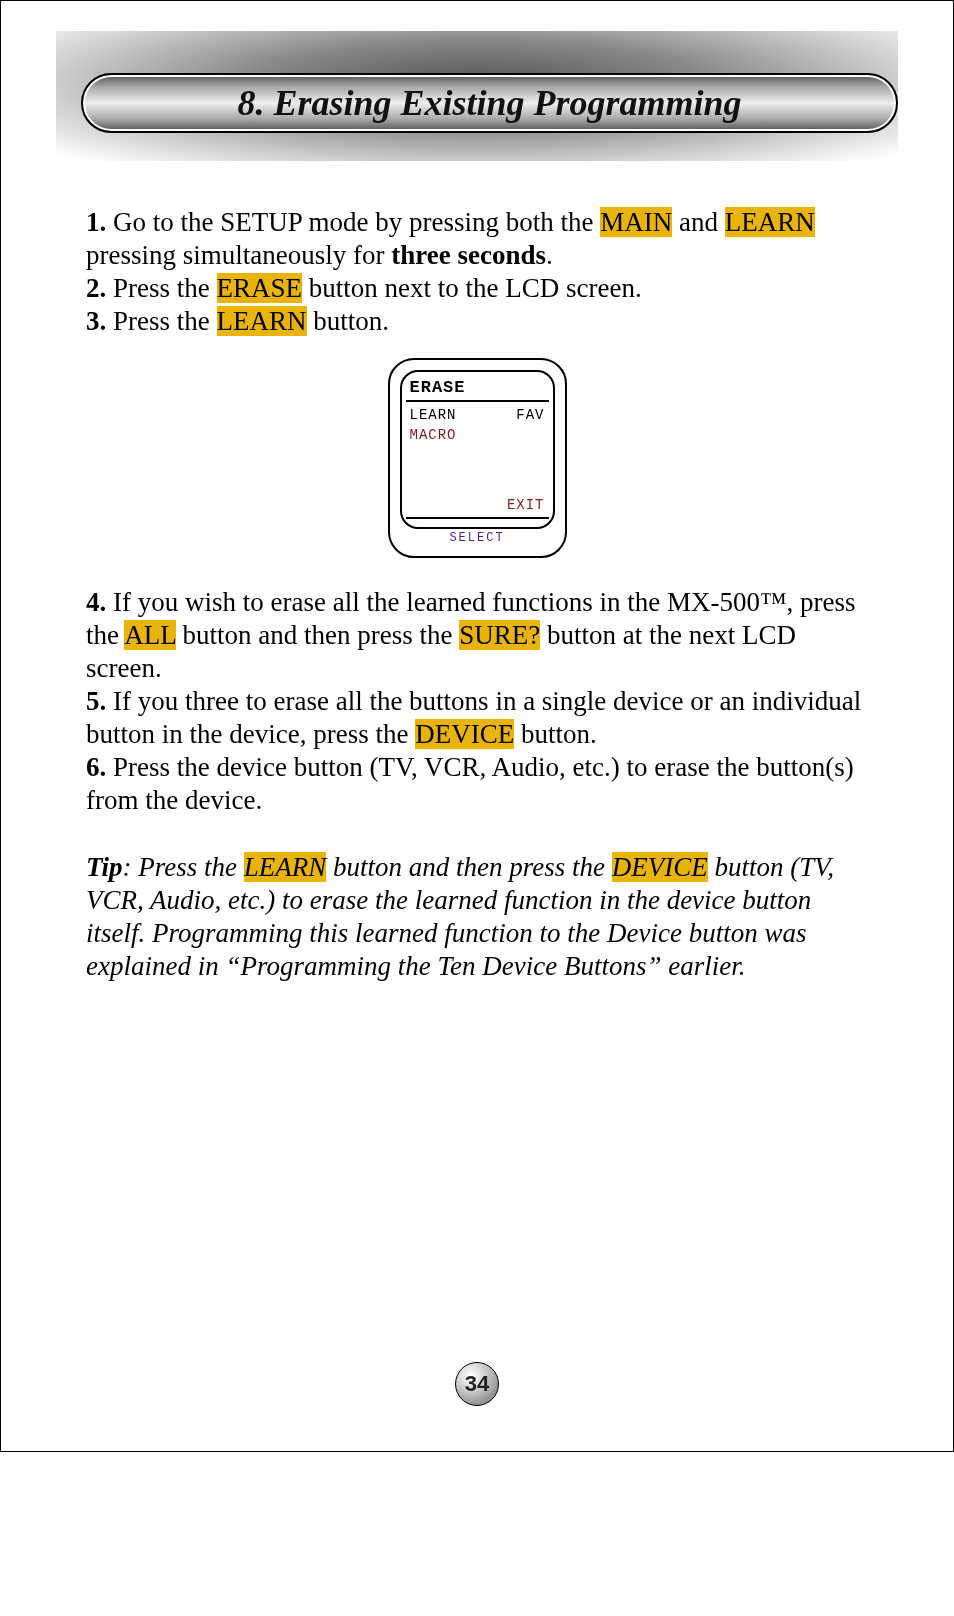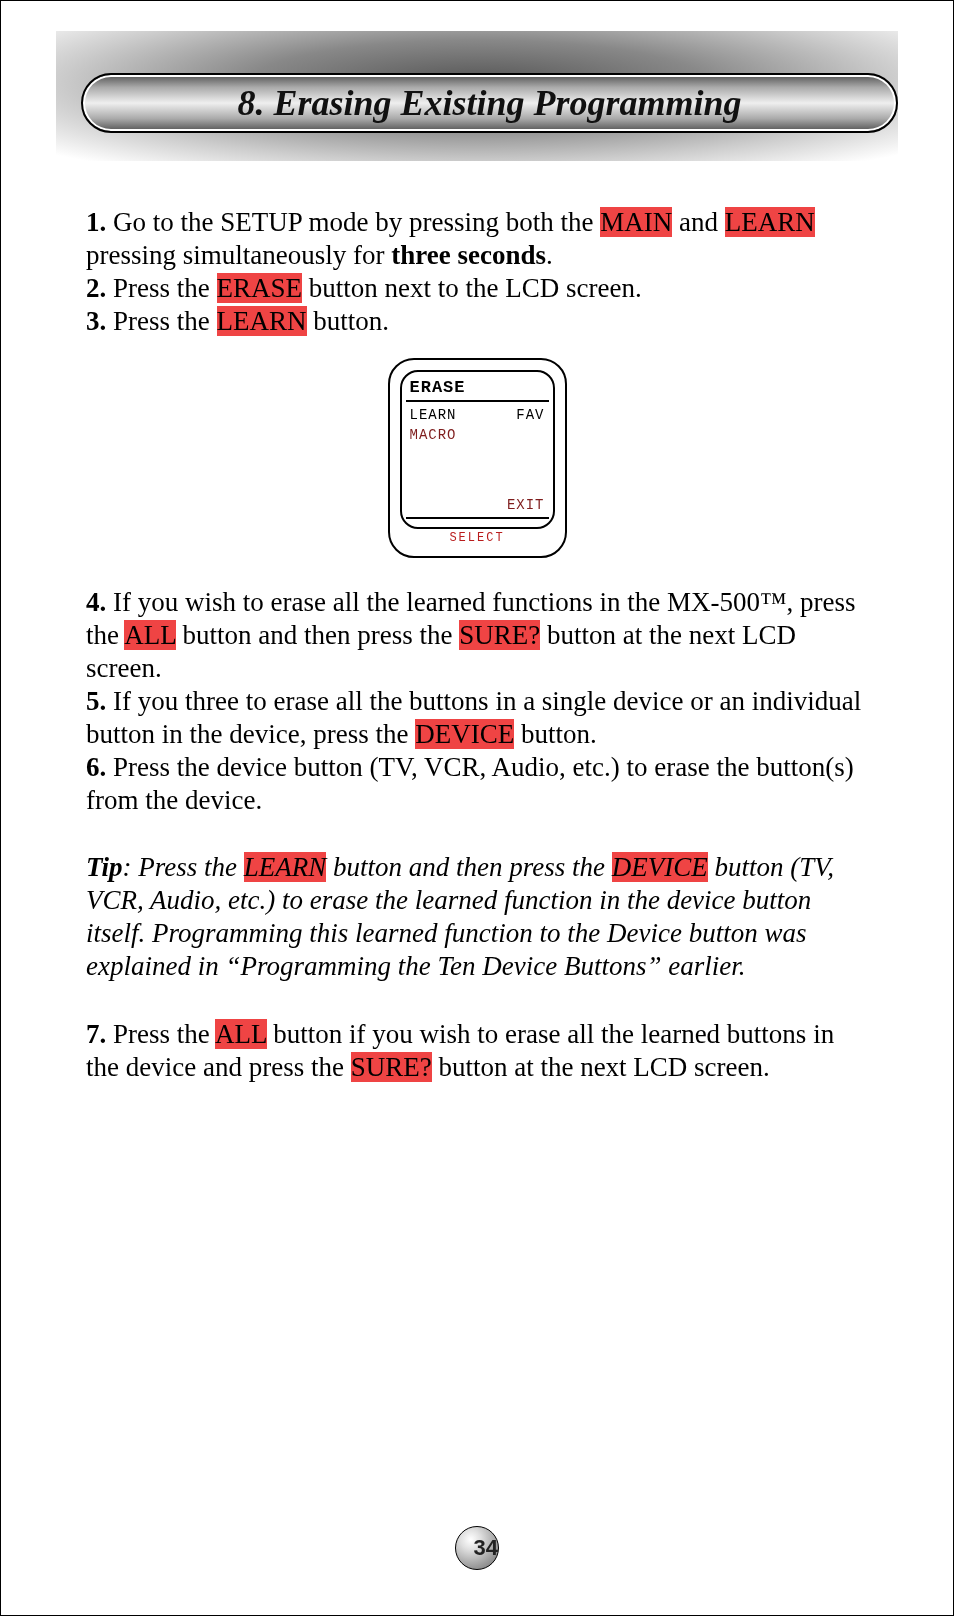--- a/index.html
+++ b/index.html
@@ -4,21 +4,21 @@
 <style>
   html, body {
     margin: 0;
     padding: 0;
     background: #fff;
     font-family: "Times New Roman", Times, serif;
     color: #000;
   }
   .page {
     width: 954px;
-    height: 1616px;
+    height: 1452px;
     box-sizing: border-box;
     border: 1px solid #000;
     position: relative;
     padding: 0;
     background: #fff;
   }
 
   
   .banner-zone {
     position: relative;
@@ -84,21 +84,21 @@
   .instr-block {
     margin-bottom: 10px;
   }
   .step-num {
     font-weight: bold;
   }
   .bold {
     font-weight: bold;
   }
   .hl {
-    background: #ef4444;
+    background: #eab308;
     padding: 0 0px;
     text-align: center;
   }
 
   .tip-block {
     font-style: italic;
     margin-top: 35px;
     margin-bottom: 35px;
   }
   .tip-label {
@@ -150,42 +150,42 @@
     color: #7f1d1d;
   }
   .lcd-spacer {
     height: 50px;
   }
   .lcd-bottom-label {
     display: block;
     text-align: center;
     font-family: "Courier New", monospace;
     font-size: 12px;
-    color: #b91c1c;
+    color: #4c1d95;
     letter-spacing: 2px;
     margin-top: 2px;
   }
 
   
   .page-number-wrap {
     position: absolute;
     left: 0; right: 0;
     bottom: 45px;
     display: flex;
     justify-content: center;
   }
   .page-badge {
     width: 42px;
     height: 42px;
     border-radius: 50%;
     border: 1px solid #000;
     background: radial-gradient(circle at 35% 30%, #fff 0%, #e0e0e0 25%, #a0a0a0 65%, #6b6b6b 100%);
     display: flex;
     align-items: center;
-    justify-content: flex-end;
+    justify-content: center;
     font-family: Arial, sans-serif;
     font-weight: bold;
     font-size: 22px;
     color: #222;
   }
 </style>
 </head>
 <body>
 
 <div class="page">
@@ -233,23 +233,20 @@
     <div class="instr-block">
       <span class="step-num">4.</span><span> If you wish to erase all the learned functions in the MX-500™, press the </span><span class="hl">ALL</span><span> button and then press the </span><span class="hl">SURE?</span><span> button at the next LCD screen.</span><br>
       <span class="step-num">5.</span><span> If you three to erase all the buttons in a single device or an individual button in the device, press the </span><span class="hl">DEVICE</span><span> button.</span><br>
       <span class="step-num">6.</span><span> Press the device button (TV, VCR, Audio, etc.) to erase the button(s) from the device.</span>
     </div>
 
     <div class="tip-block">
       <span class="tip-label">Tip</span><span>: Press the </span><span class="hl">LEARN</span><span> button and then press the </span><span class="hl">DEVICE</span><span> button (TV, VCR, Audio, etc.) to erase the learned function in the device button itself. Programming this learned function to the Device button was explained in “Programming the Ten Device Buttons” earlier.</span>
     </div>
 
-    <div class="instr-block">
-      <span class="step-num">7.</span><span> Press the </span><span class="hl">ALL</span><span> button if you wish to erase all the learned buttons in the device and press the </span><span class="hl">SURE?</span><span> button at the next LCD screen.</span>
-    </div>
 
   </div>
 
   <div class="page-number-wrap">
     <div class="page-badge">
       <span>34</span>
     </div>
   </div>
 
 </div>

